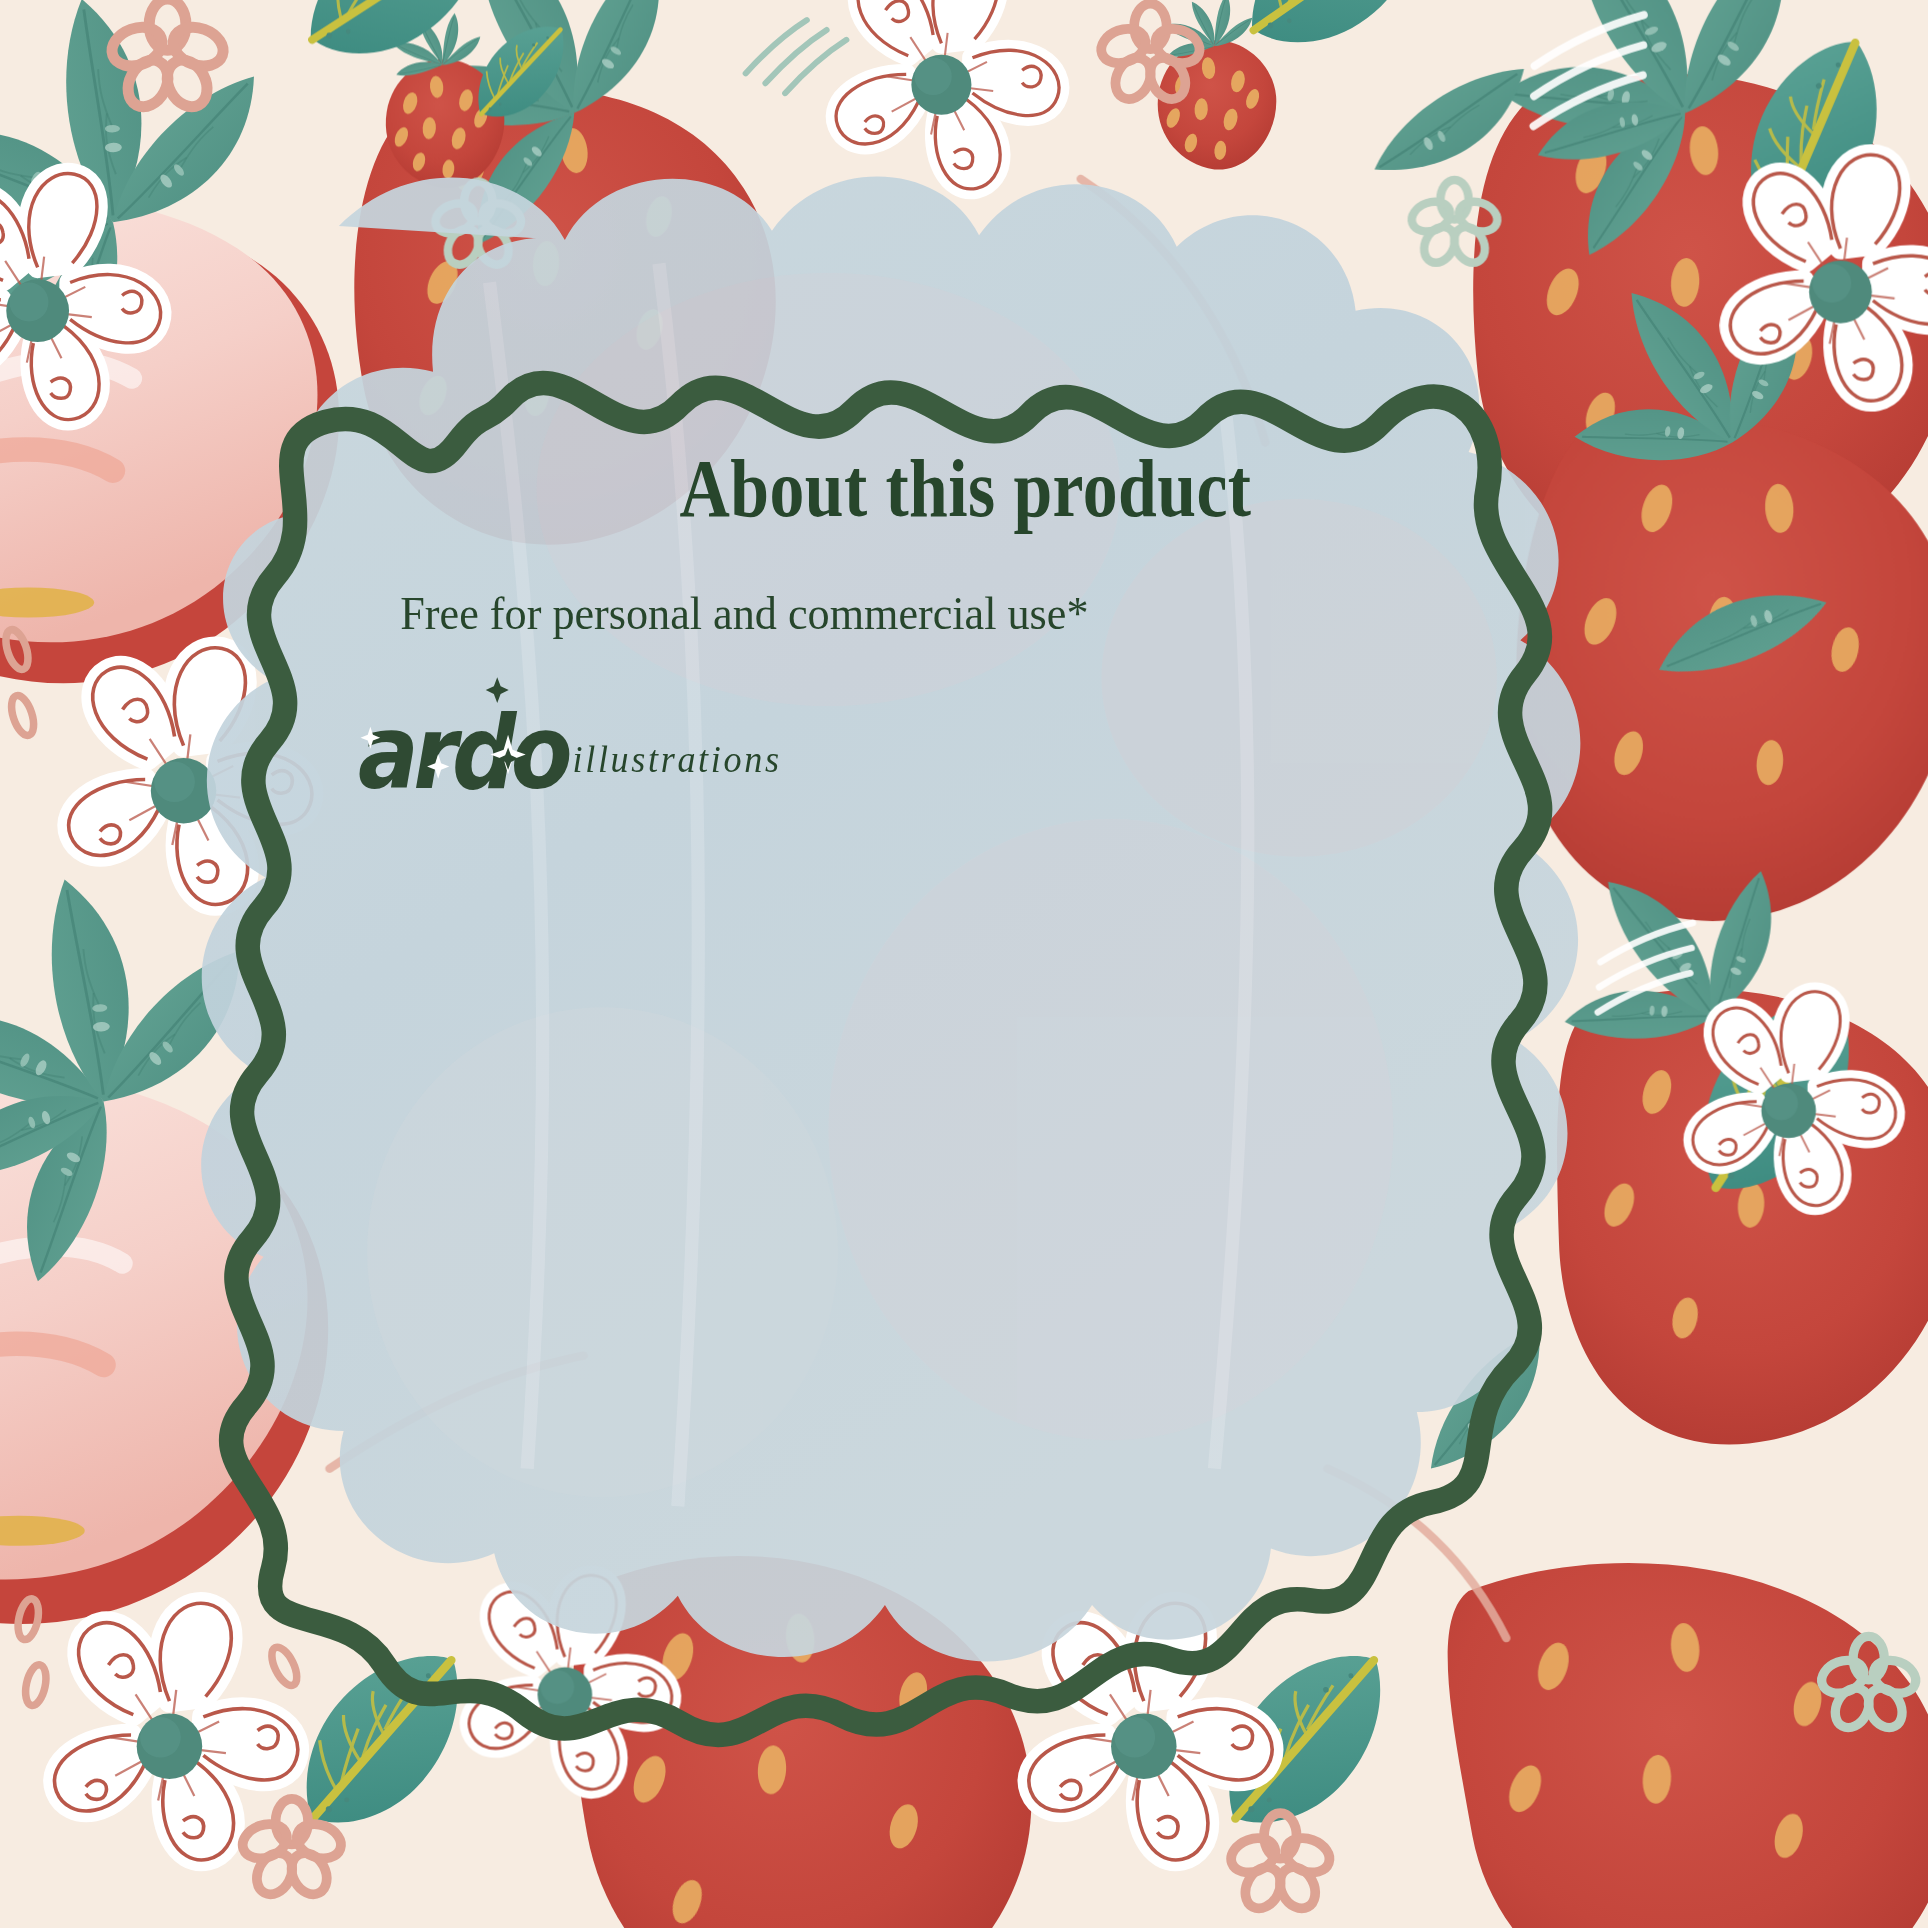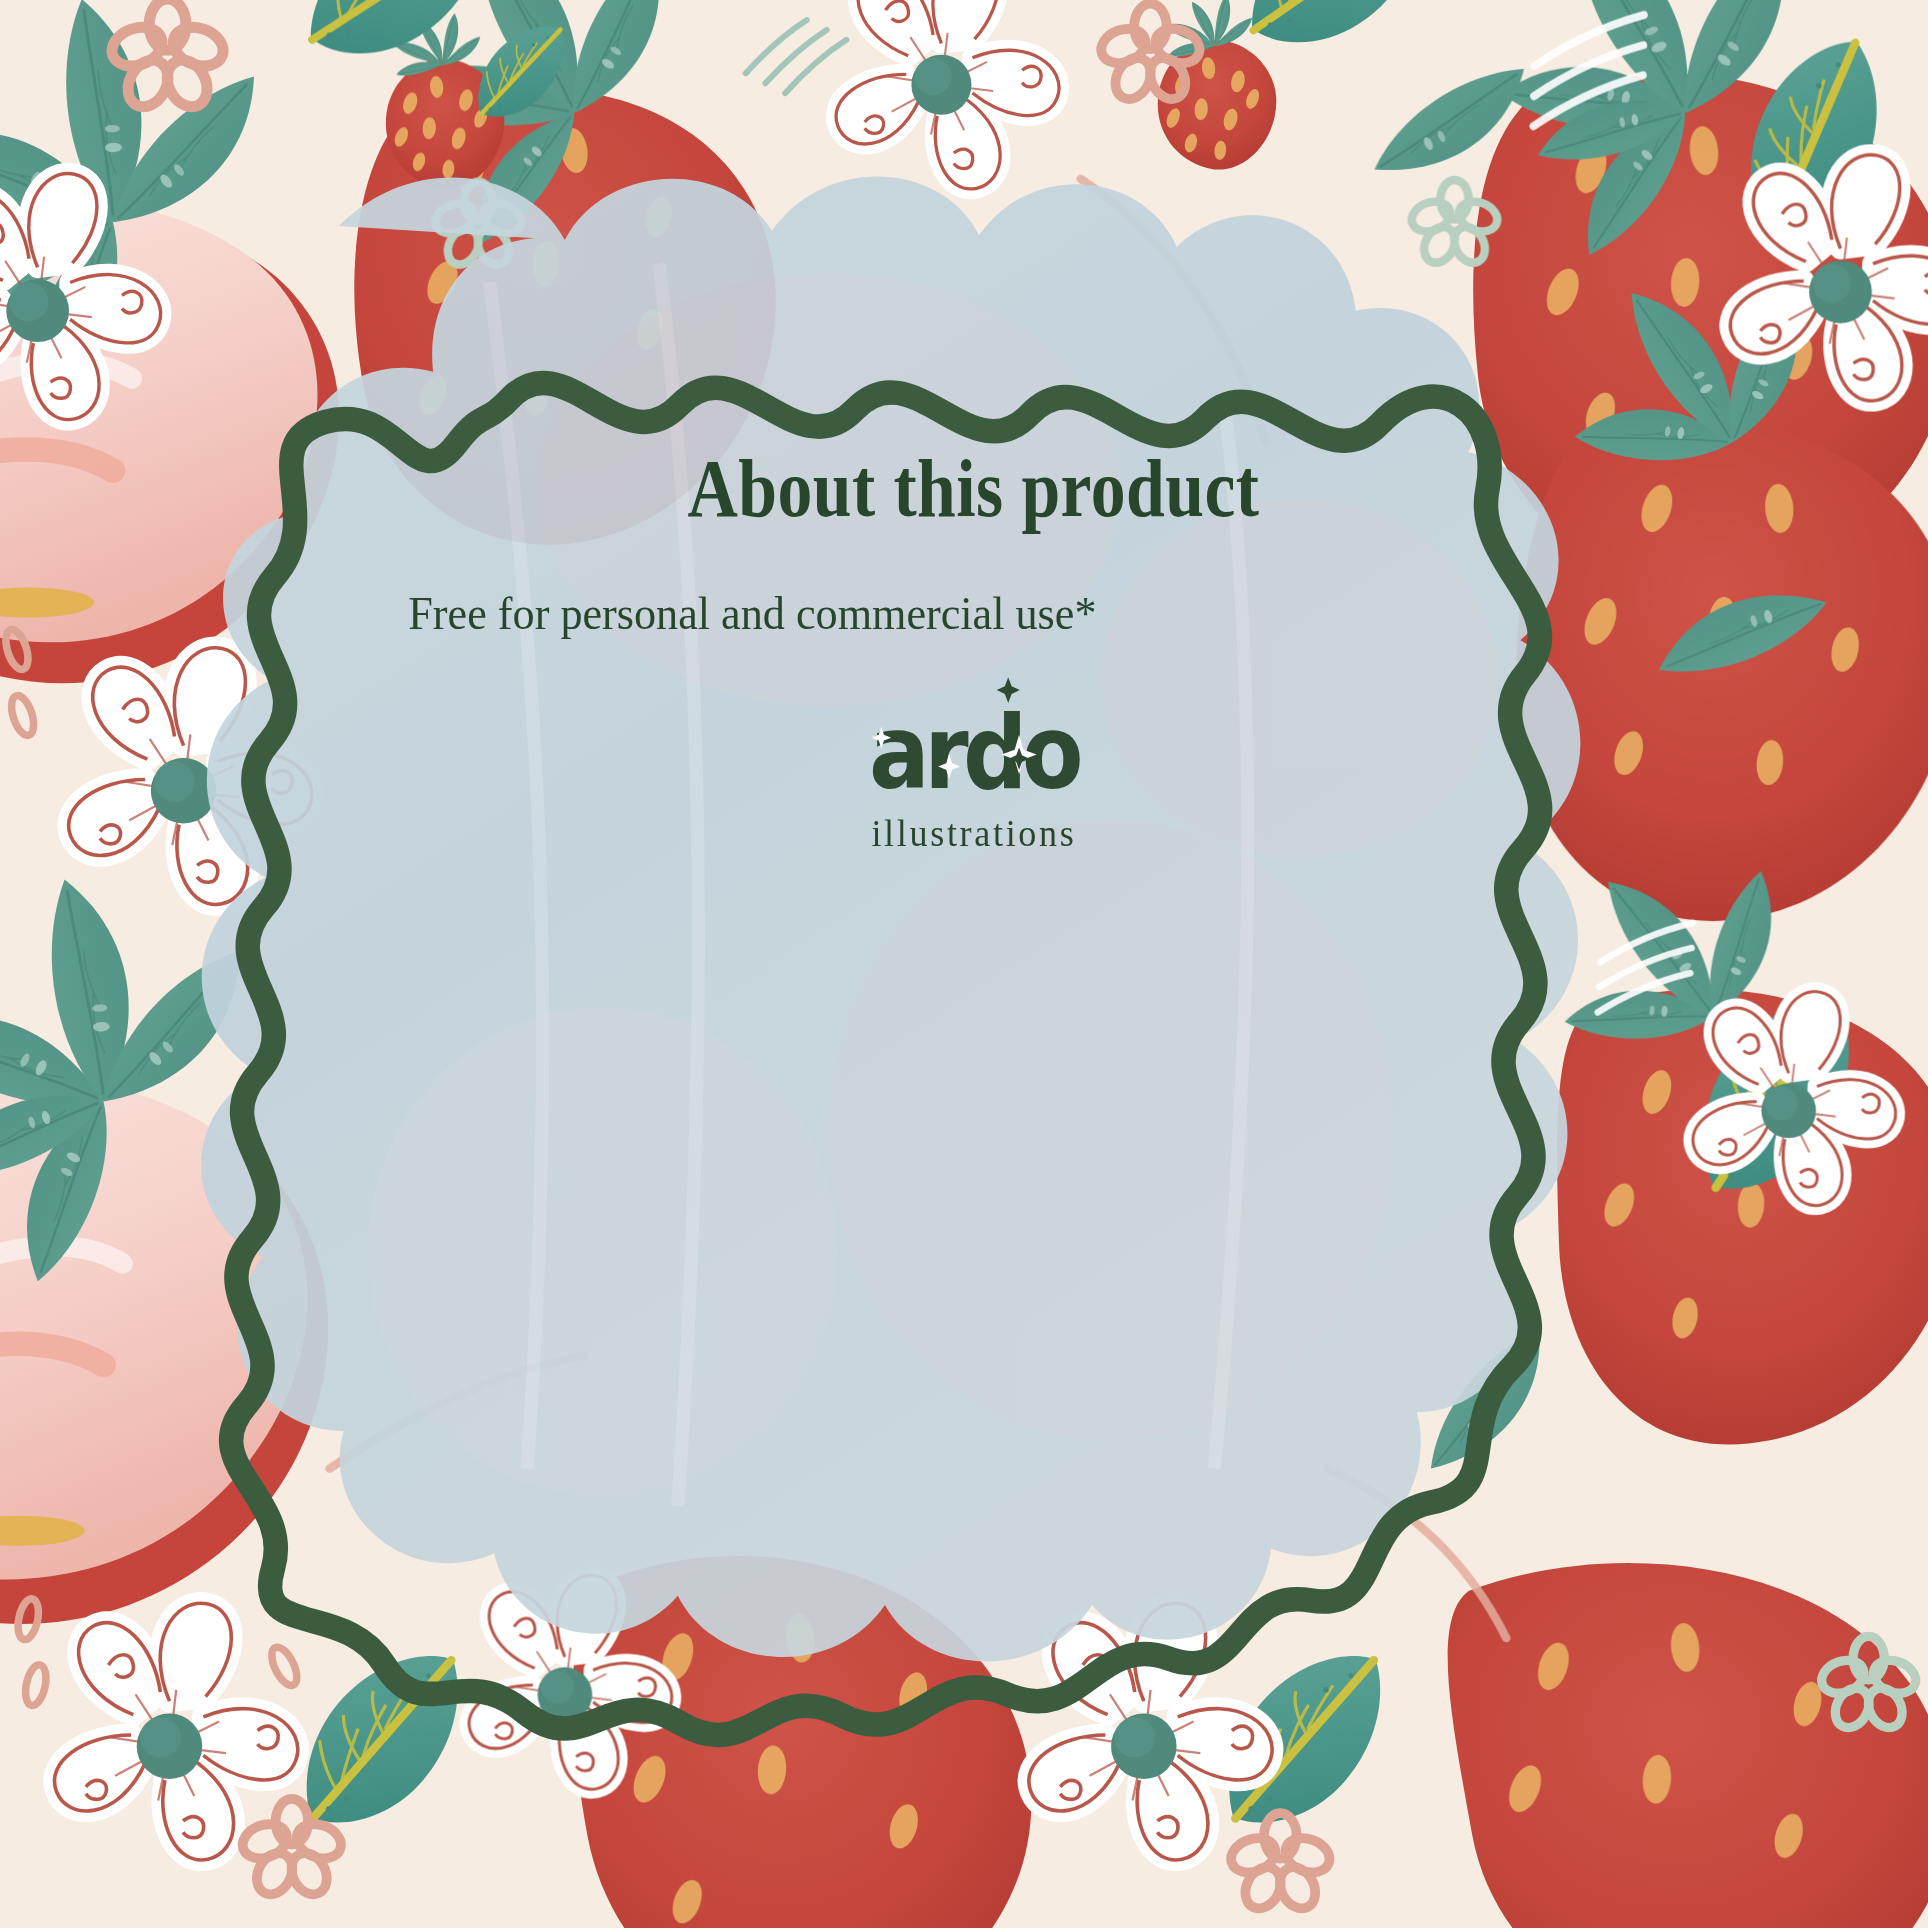--- a/index.html
+++ b/index.html
@@ -29,21 +29,21 @@
     height: 1928px;
   }
 
   
   #blob-layer { z-index: 20; }
   #frame-layer { z-index: 30; }
 
   #content {
     position: absolute;
     z-index: 40;
-    left: 366px;
+    left: 358px;
     top: 367px;
     width: 1215px;
     height: 1158px;
     display: flex;
     flex-direction: column;
     align-items: center;
     padding: 0;
     box-sizing: border-box;
   }
 
@@ -101,22 +101,23 @@
     transform: scaleX(0.94);
     transform-origin: left center;
     white-space: nowrap;
   }
 
   
   #logo {
     margin-top: 68px;
     width: 100%;
     display: flex;
-    flex-direction: column;
+    flex-direction: row;
     align-items: center;
+    font-style: italic;
   }
   #logo-wordmark {
     font-family: "DejaVu Sans", sans-serif;
     font-weight: 700;
     font-size: 90px;
     line-height: 1;
     color: #2f4a33;
     letter-spacing: -5.6px;
     transform: scaleY(1.12);
     position: relative;

